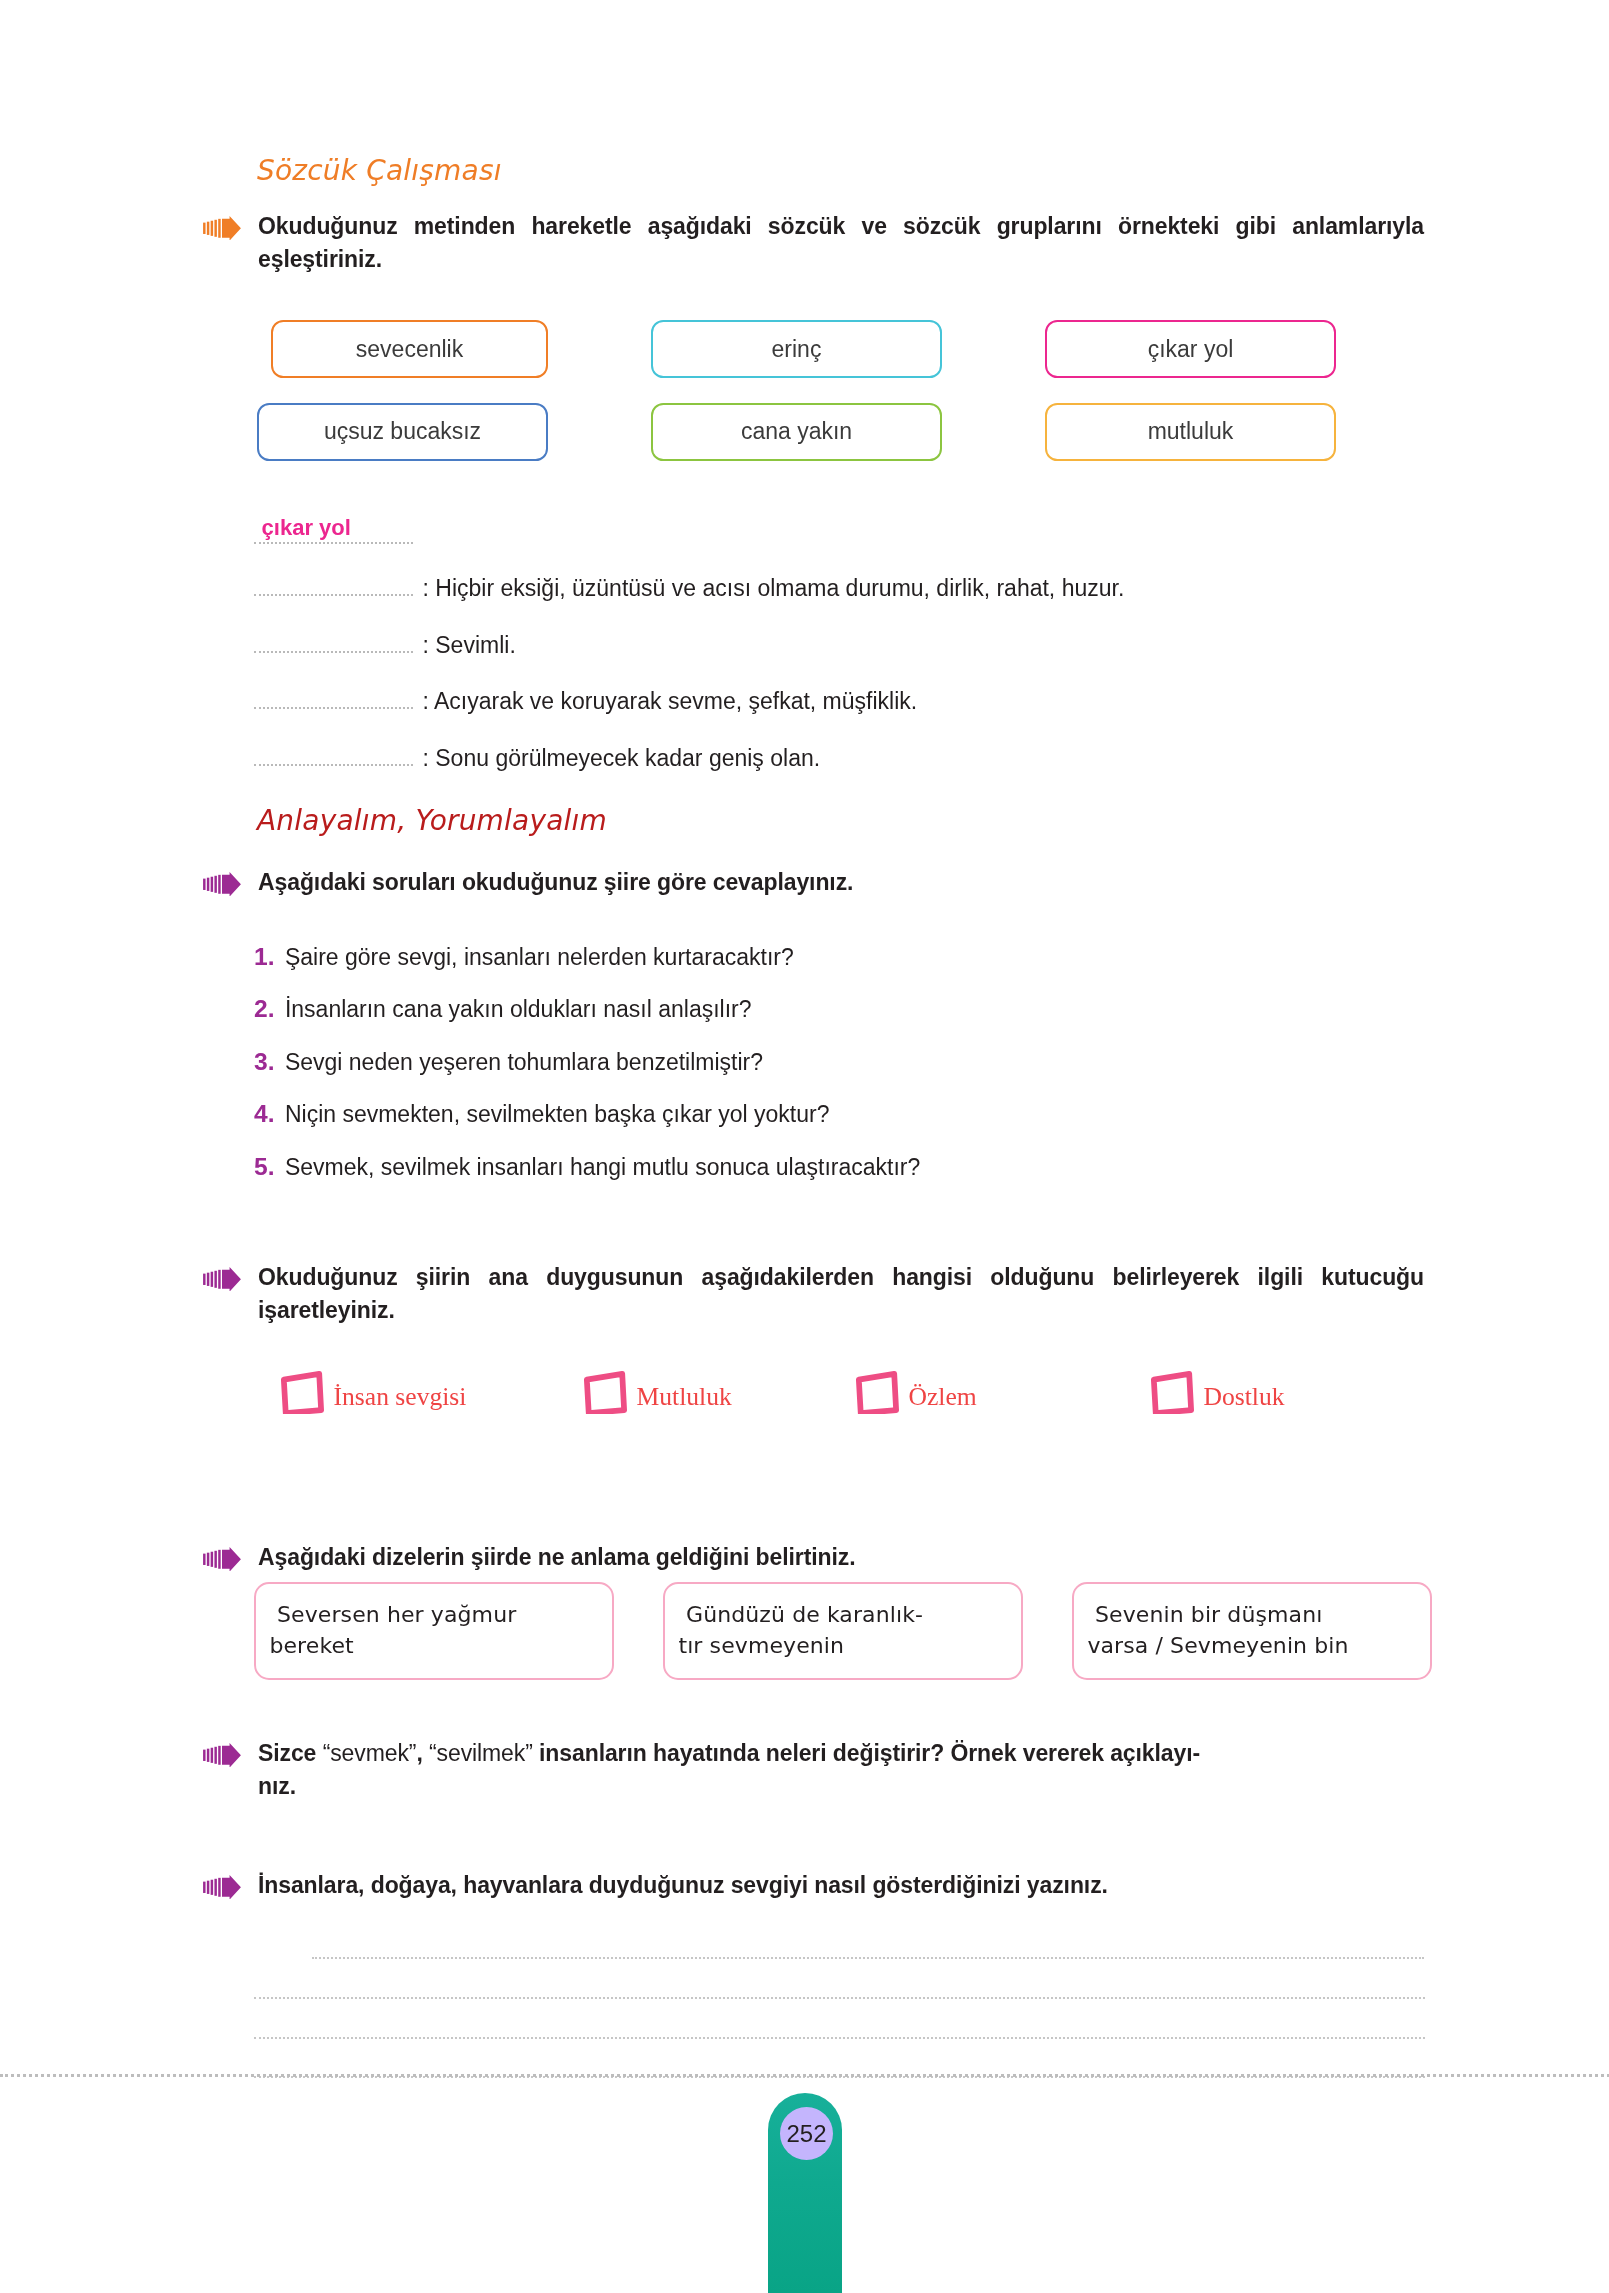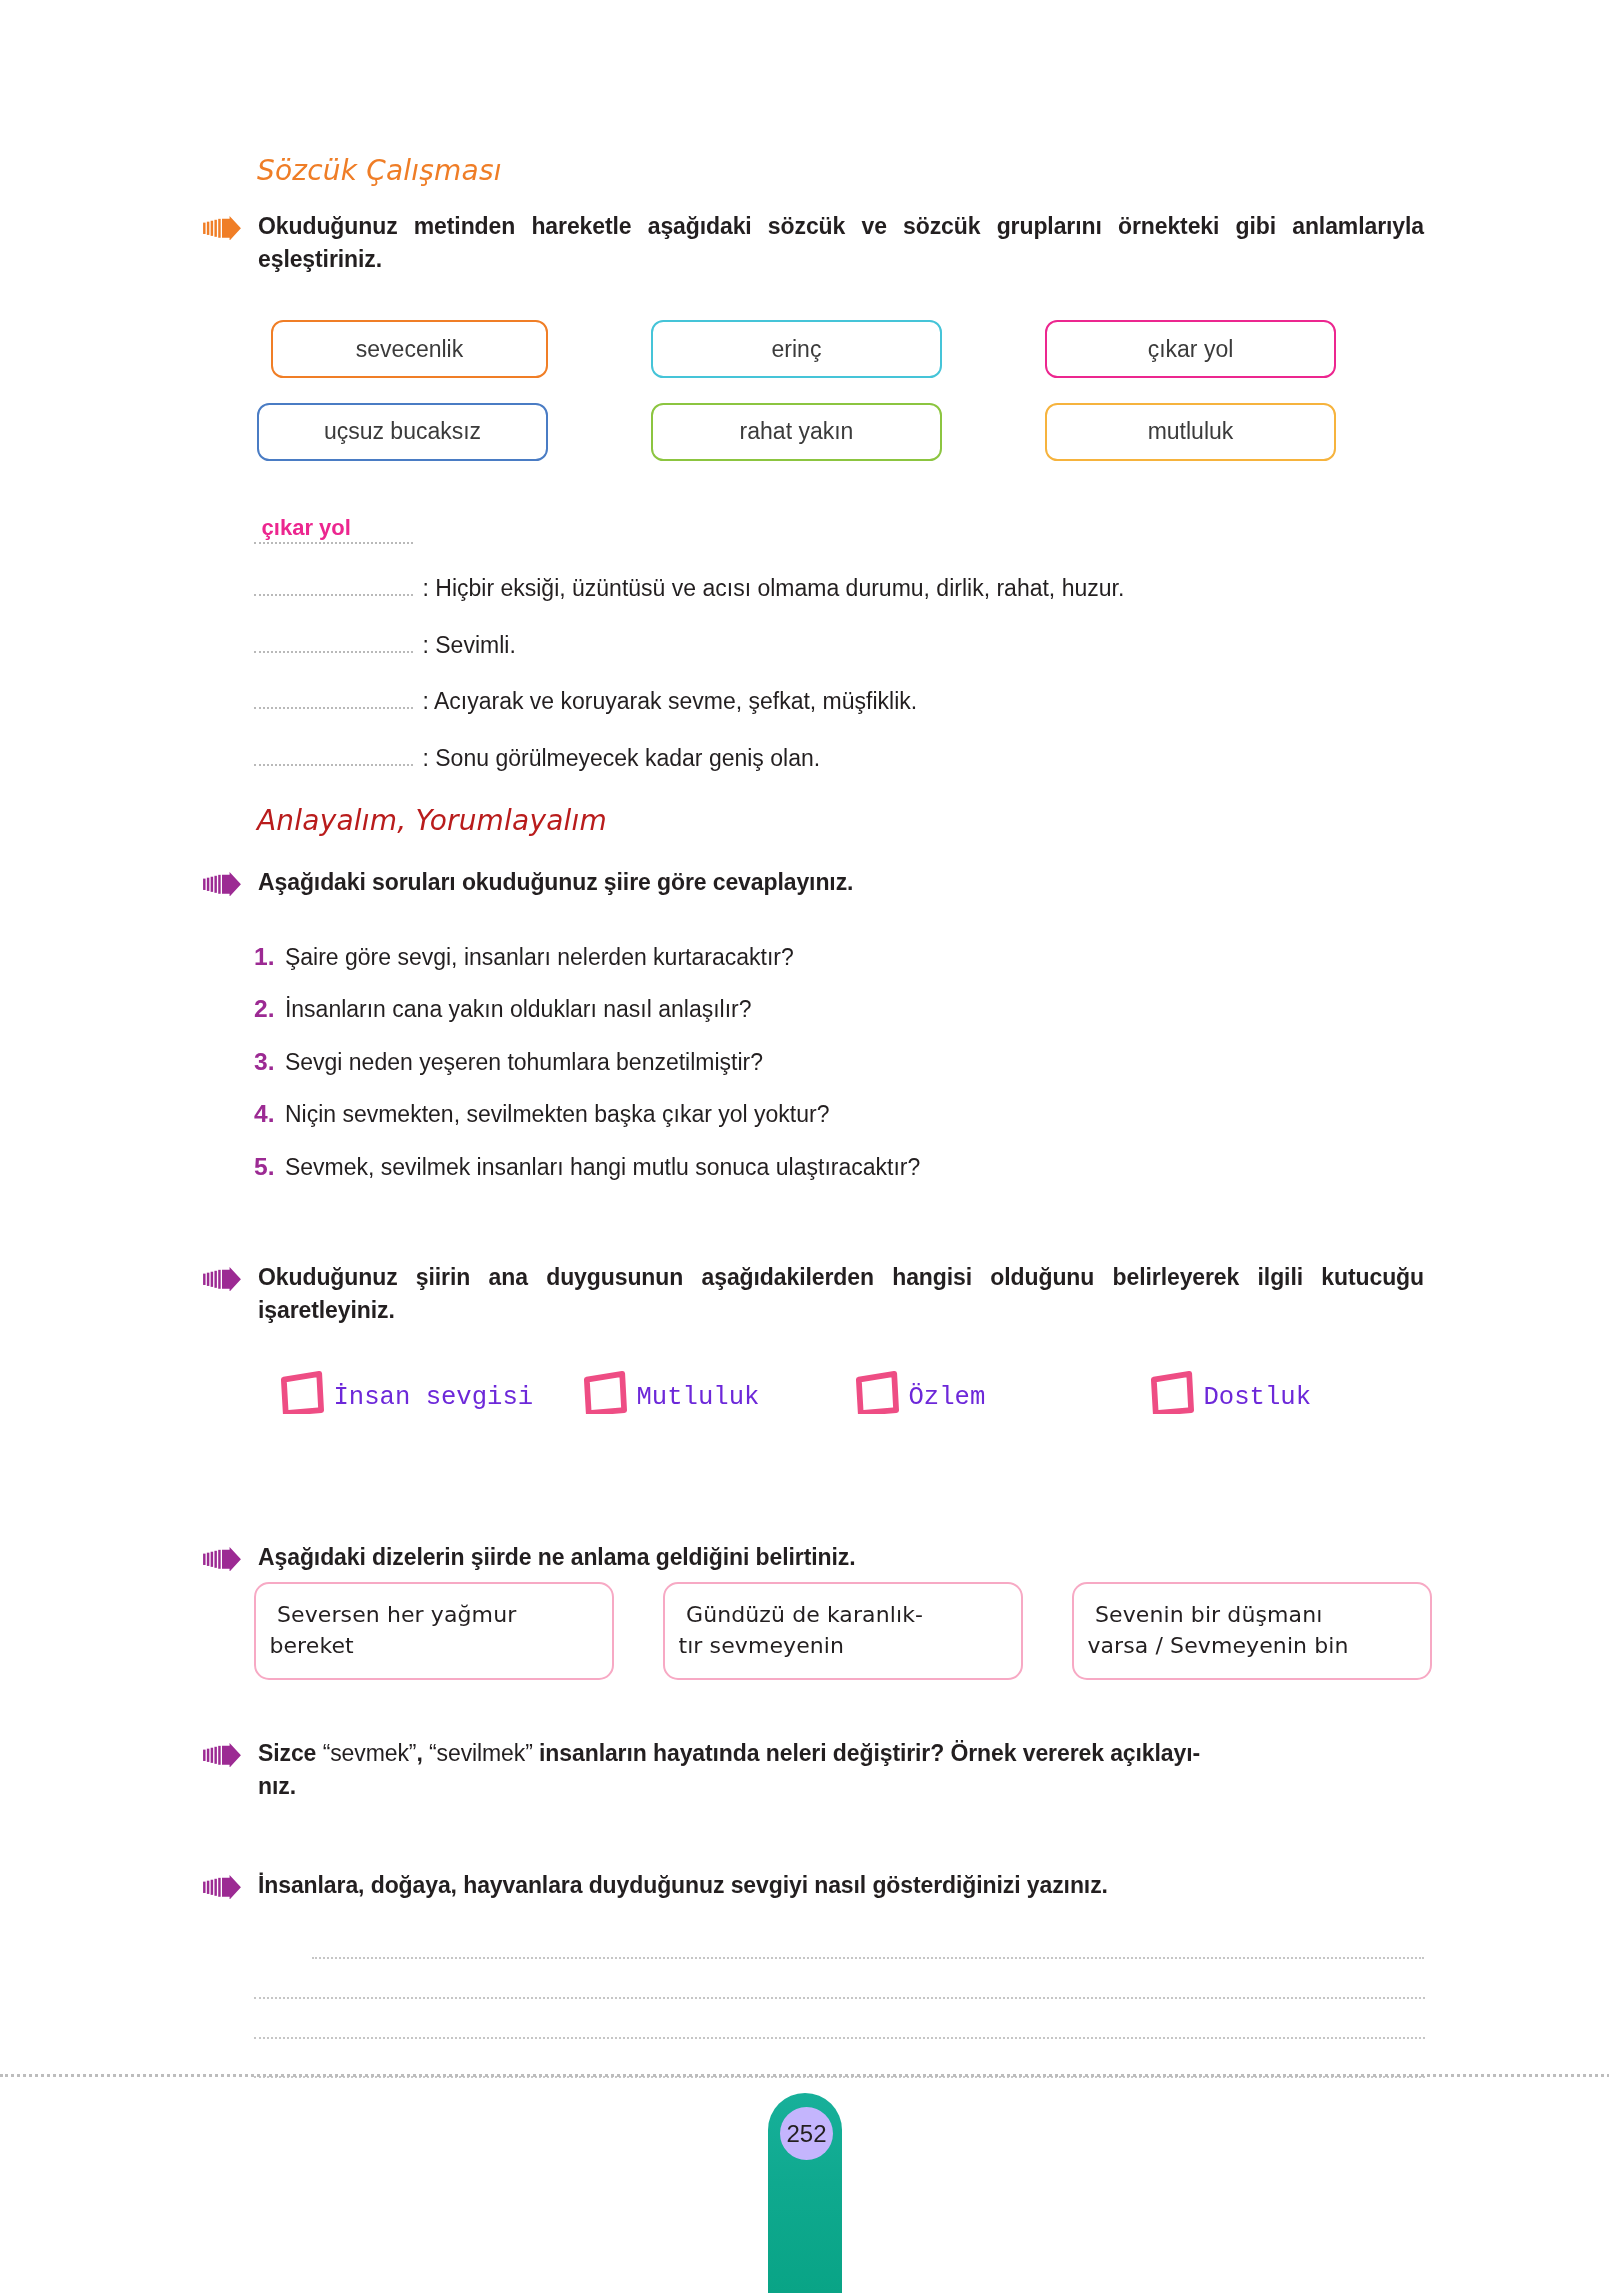--- a/index.html
+++ b/index.html
@@ -59,22 +59,22 @@
   
   .q-list{margin-top:24.6px;}
   .q-row{display:flex;align-items:baseline;gap:10.4px;margin-bottom:24.6px;font-size:23px;}
   .q-num{color:#9c2a93;font-weight:700;font-size:24.6px;}
 
   
   .cb-row{display:flex;align-items:flex-end;}
   .cb-item{display:flex;align-items:flex-end;gap:9.5px;}
   .cb-box{width:44px;height:44px;flex:0 0 auto;}
   .cb-label{
-    font-family:Liberation Mono, monospace;
-    font-size:25.6px;color:#6d28d9;padding-bottom:1.9px;
+    font-family:Liberation Serif, serif;
+    font-size:25.6px;color:#ef4444;padding-bottom:1.9px;
   }
 
   
   .verse-grid{display:grid;grid-template-columns:repeat(3,360px);column-gap:49px;}
   .verse-box{
     border:2.5px solid #f7a9c4;border-radius:15px;background:#fff;
     padding:15px 19px 17px 21px;min-height:59px;
   }
   .verse-text{
     font-family:"DejaVu Sans","Liberation Sans",sans-serif;
@@ -123,21 +123,21 @@
       </svg>
     </span>
     <span class="instr-text" style="width:1166px;">Okuduğunuz metinden hareketle aşağıdaki sözcük ve sözcük gruplarını örnekteki gibi anlamlarıyla eşleştiriniz.</span>
   </div>
 
   <div style="position:absolute;left:257px;top:320px;" class="chip-grid">
     <div class="chip c-orange">sevecenlik</div>
     <div class="chip c-cyan">erinç</div>
     <div class="chip c-pink">çıkar yol</div>
     <div class="chip c-blue">uçsuz bucaksız</div>
-    <div class="chip c-green">rahat yakın</div>
+    <div class="chip c-green">cana yakın</div>
     <div class="chip c-amber">mutluluk</div>
   </div>
 
   <div style="position:absolute;left:254px;top:487px;width:1173px;" class="defs">
 
     <div class="def-row">
       <span class="def-blank">
         <span class="filled">çıkar yol</span>
       </span>
     </div>

